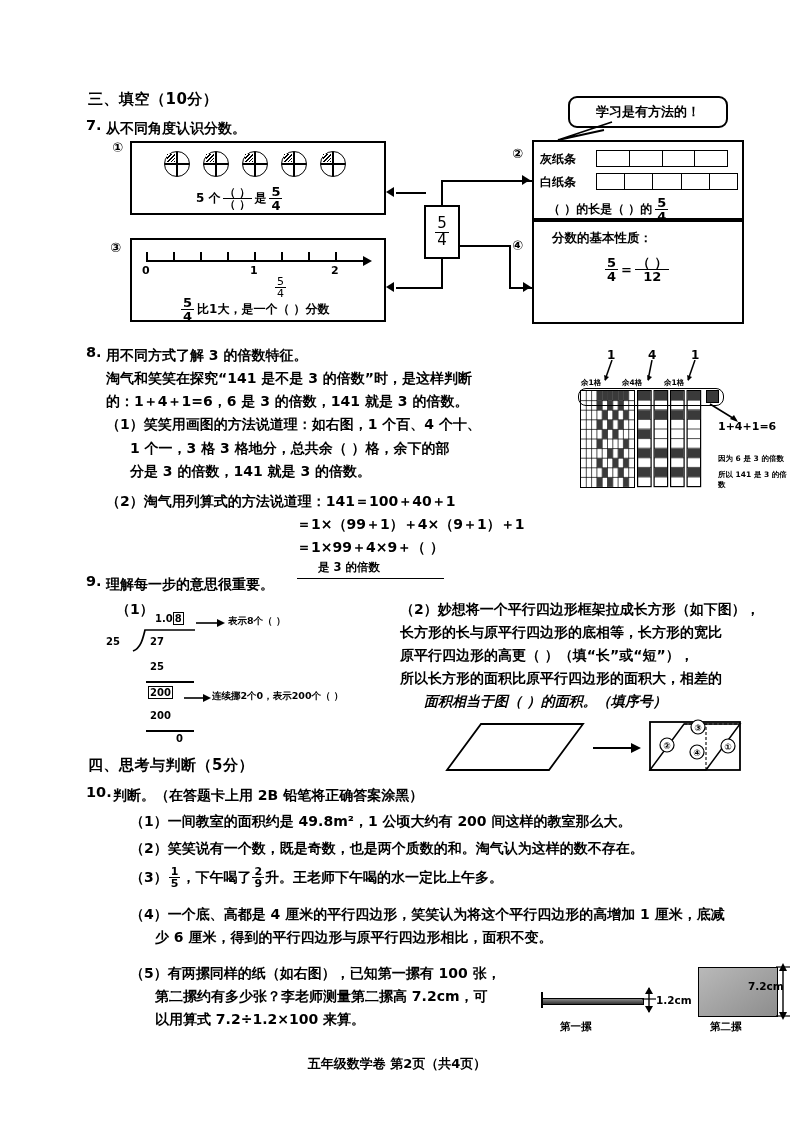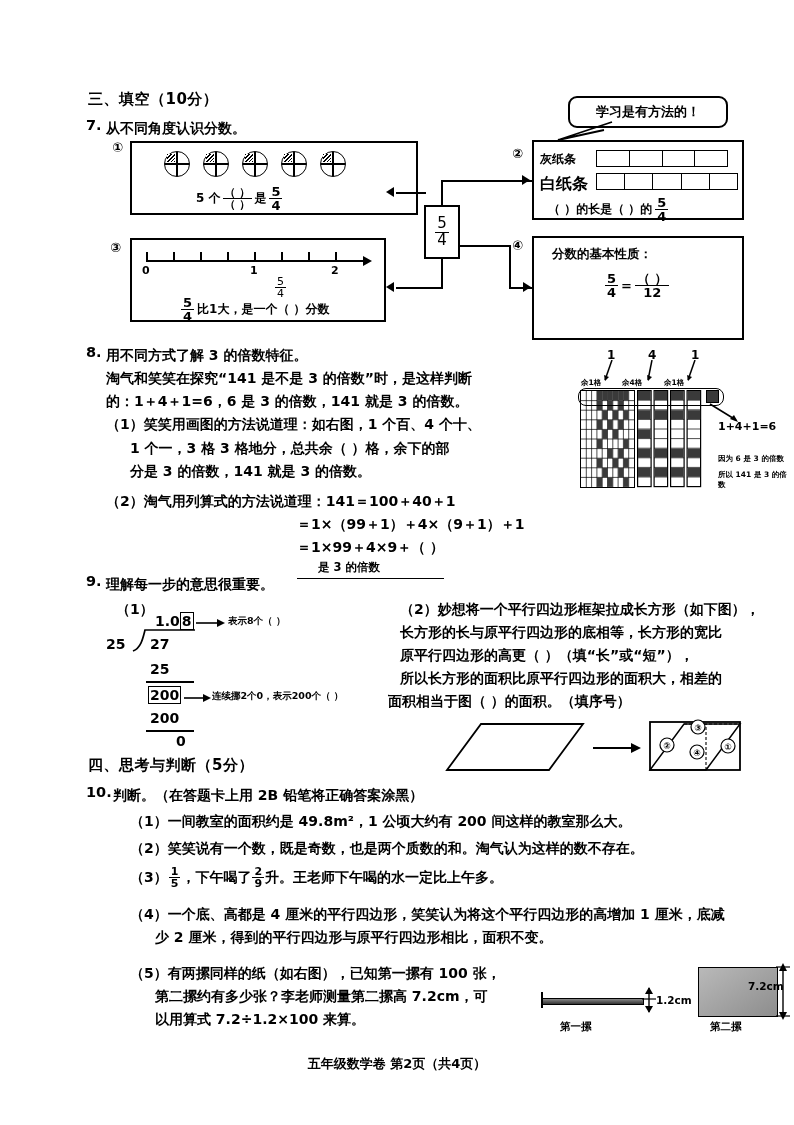--- a/index.html
+++ b/index.html
@@ -62,21 +62,21 @@
 
   
   .bubble{position:absolute;border:2px solid #000;border-radius:9px;background:#fff;
           display:flex;align-items:center;justify-content:center;
           font-size:13px;font-weight:bold;}
 
   
   .gridfig{position:absolute;}
 
   
-  .ldiv{position:absolute;font-size:14px;font-weight:bold;}
+  .ldiv{position:absolute;font-size:10px;font-weight:bold;}
   .boxed{border:1.5px solid #000;padding:0 1px;}
 
   
   .footer{position:absolute;width:100%;text-align:center;font-size:13px;font-weight:bold;}
 </style>
 </head>
 <body>
 
 <div class="page">
 
@@ -86,21 +86,21 @@
   <div class="abs body-t" style="left:106px;top:117px;">从不同角度认识分数。</div>
 
   <div class="bubble" style="left:568px;top:96px;width:156px;height:28px;">
     <span>学习是有方法的！</span>
   </div>
   <svg class="abs" style="left:556px;top:120px;" width="70" height="22">
     <polyline points="56,2 2,20 48,10" fill="none" stroke="#000" stroke-width="1.8"></polyline>
   </svg>
 
   <div class="abs circnum" style="left:112px;top:140px;">①</div>
-  <div class="bx" style="left:130px;top:141px;width:288px;height:74px;">
+  <div class="bx" style="left:130px;top:141px;width:256px;height:74px;">
     <div class="qcirc" style="left:32px;top:8px;">
         <span class="vb"></span>
         <span class="hb"></span>
         <span class="sh"></span>
       </div>
     <div class="qcirc" style="left:71px;top:8px;">
         <span class="vb"></span>
         <span class="hb"></span>
         <span class="sh"></span>
       </div>
@@ -135,21 +135,21 @@
 
   <div class="abs circnum" style="left:512px;top:146px;">②</div>
   <div class="bx" style="left:532px;top:140px;width:212px;height:80px;">
     <div class="abs" style="left:6px;top:9px;font-size:12px;font-weight:bold;">灰纸条</div>
     <div class="strip" style="left:62px;top:8px;width:132px;height:17px;">
       <i></i>
         <i></i>
         <i></i>
         <i></i>
     </div>
-    <div class="abs" style="left:6px;top:32px;font-size:16px;font-weight:bold;">白纸条</div>
+    <div class="abs" style="left:6px;top:32px;font-size:12px;font-weight:bold;">白纸条</div>
     <div class="strip" style="left:62px;top:31px;width:142px;height:17px;">
       <i></i>
         <i></i>
         <i></i>
         <i></i>
         <i></i>
     </div>
     <div class="abs" style="left:14px;top:54px;font-size:12px;font-weight:bold;display:flex;align-items:center;">
       <span>（        ）的长是（        ）的</span>
       <span class="frac md" style="margin-left:3px;">
@@ -207,21 +207,21 @@
     <div class="abs" style="left:48px;top:56px;font-size:12px;font-weight:bold;display:flex;align-items:center;">
       <span class="frac md">
         <span class="nu">5</span>
         <span class="de">4</span>
       </span>
       <span style="margin-left:2px;">比1大，是一个（  ）分数</span>
     </div>
   </div>
 
   <div class="abs circnum" style="left:512px;top:238px;">④</div>
-  <div class="bx" style="left:532px;top:236px;width:212px;height:104px;text-decoration:underline;">
+  <div class="bx" style="left:532px;top:220px;width:212px;height:104px;text-decoration:underline;">
     <div class="abs" style="left:18px;top:8px;font-size:12.5px;font-weight:bold;">分数的基本性质：</div>
     <div class="abs" style="left:70px;top:34px;font-size:13px;font-weight:bold;display:flex;align-items:center;">
       <span class="frac md">
         <span class="nu">5</span>
         <span class="de">4</span>
       </span>
       <span style="margin:0 2px;">=</span>
       <span class="frac md">
         <span class="nu">（  ）</span>
         <span class="de">12</span>
@@ -425,21 +425,21 @@
   </svg>
   <div class="abs" style="left:212px;top:690px;font-size:9.5px;font-weight:bold;">连续挪2个0，表示200个（       ）</div>
   <div class="ldiv" style="left:150px;top:710px;">200</div>
   <div class="ln" style="left:146px;top:730px;width:48px;height:1.8px;"></div>
   <div class="ldiv" style="left:176px;top:733px;">0</div>
 
   <div class="abs body-t" style="left:400px;top:598px;text-align:right;">（2）妙想将一个平行四边形框架拉成长方形（如下图），</div>
   <div class="abs body-t" style="left:400px;top:621px;">长方形的长与原平行四边形的底相等，长方形的宽比</div>
   <div class="abs body-t" style="left:400px;top:644px;">原平行四边形的高更（       ）（填“长”或“短”），</div>
   <div class="abs body-t" style="left:400px;top:667px;">所以长方形的面积比原平行四边形的面积大，相差的</div>
-  <div class="abs body-t" style="left:388px;top:690px;">面积相当于图（      ）的面积。（填序号）</div>
+  <div class="abs body-t" style="left:424px;top:690px;font-style:italic;">面积相当于图（      ）的面积。（填序号）</div>
 
   <svg class="abs" style="left:445px;top:718px;" width="300" height="62">
     <polygon points="2,52 36,6 138,6 104,52" fill="#fff" stroke="#000" stroke-width="1.8"></polygon>
     <line x1="148" y1="30" x2="188" y2="30" stroke="#000" stroke-width="1.8"></line>
     <polygon points="196,30 186,25 186,35" fill="#000"></polygon>
     <rect x="205" y="4" width="90" height="48" fill="#fff" stroke="#000" stroke-width="1.8"></rect>
     <polygon points="205,52 239,6 295,6 261,52" fill="none" stroke="#000" stroke-width="1.5"></polygon>
     <line x1="239" y1="6" x2="295" y2="6" stroke="#000" stroke-width="1.2" stroke-dasharray="3,2"></line>
     <line x1="261" y1="52" x2="261" y2="6" stroke="#000" stroke-width="1.1" stroke-dasharray="3,2"></line>
     <circle cx="222" cy="27" r="7" fill="#fff" stroke="#000" stroke-width="1.2"></circle>
@@ -471,21 +471,21 @@
     <span>，下午喝了</span>
     <span class="frac sm">
         <span class="nu">2</span>
         <span class="de">9</span>
       </span>
     <span>升。王老师下午喝的水一定比上午多。</span>
   </div>
   <div class="abs body-t" style="left:130px;top:903px;">
     <span>（4）</span><span>一个底、高都是 4 厘米的平行四边形，笑笑认为将这个平行四边形的高增加 1 厘米，底减</span>
   </div>
-  <div class="abs body-t" style="left:155px;top:926px;">少 2 厘米，得到的平行四边形与原平行四边形相比，面积不变。</div>
+  <div class="abs body-t" style="left:155px;top:926px;">少 6 厘米，得到的平行四边形与原平行四边形相比，面积不变。</div>
   <div class="abs body-t" style="left:130px;top:962px;">
     <span>（5）</span><span>有两摞同样的纸（如右图），已知第一摞有 100 张，</span>
   </div>
   <div class="abs body-t" style="left:155px;top:985px;">第二摞约有多少张？李老师测量第二摞高 7.2cm，可</div>
   <div class="abs body-t" style="left:155px;top:1008px;">以用算式 7.2÷1.2×100 来算。</div>
 
   <div class="abs" style="left:530px;top:962px;width:260px;height:80px;">
 
     <div class="abs" style="left:12px;top:36px;width:100px;height:5px;
          background:linear-gradient(#888,#333);border:1px solid #000;"></div>

